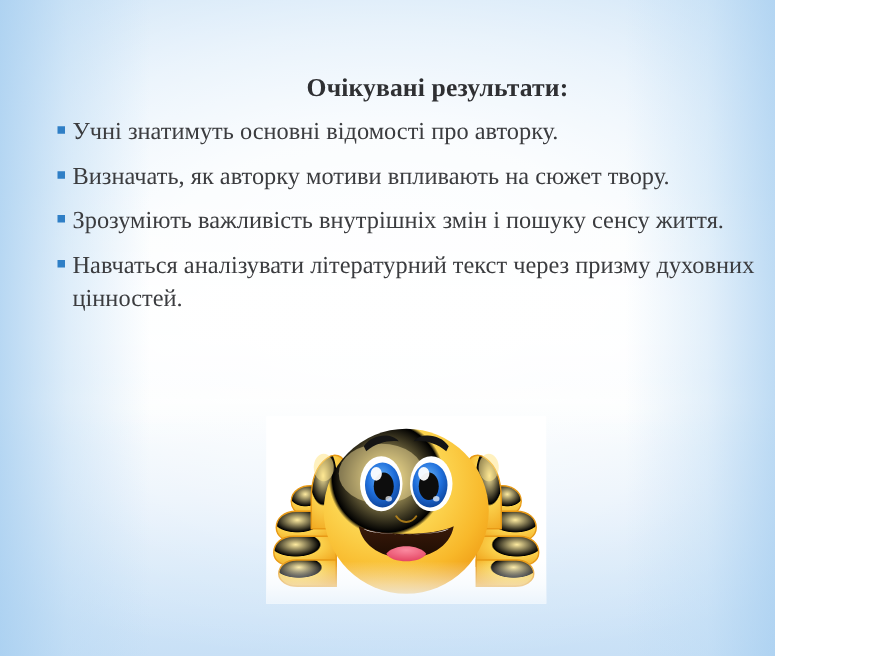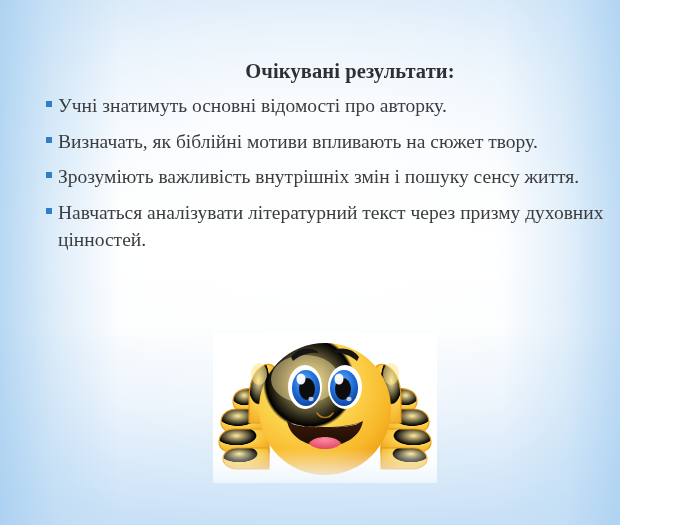--- a/index.html
+++ b/index.html
@@ -171,21 +171,21 @@
 
     <div class="slide-title">Очікувані результати:</div>
 
     <ul class="bullet-list">
       <li class="bullet-item">
         <span class="bullet-marker"></span>
         <span class="bullet-text">Учні знатимуть основні відомості про авторку.</span>
       </li>
       <li class="bullet-item">
         <span class="bullet-marker"></span>
-        <span class="bullet-text">Визначать, як біблійні мотиви впливають на сюжет твору.</span>
+        <span class="bullet-text">Визначать, як авторку мотиви впливають на сюжет твору.</span>
       </li>
       <li class="bullet-item">
         <span class="bullet-marker"></span>
         <span class="bullet-text">Зрозуміють важливість внутрішніх змін і пошуку сенсу життя.</span>
       </li>
       <li class="bullet-item">
         <span class="bullet-marker"></span>
         <span class="bullet-text">Навчаться аналізувати літературний текст через призму духовних цінностей.</span>
       </li>
     </ul>

